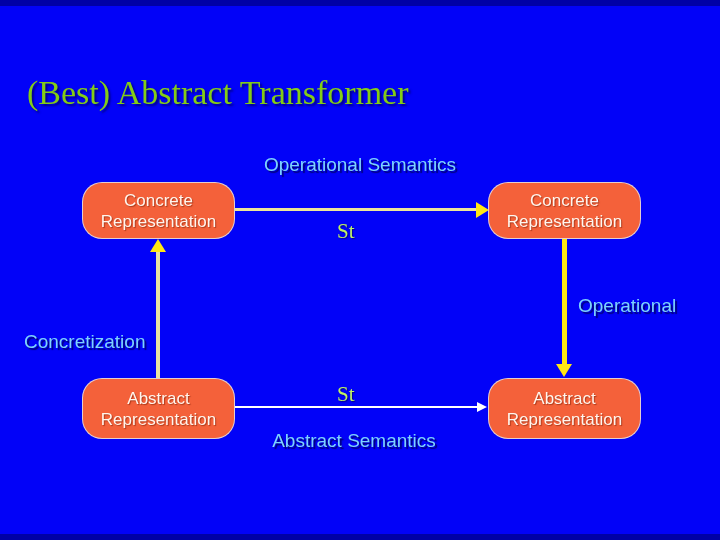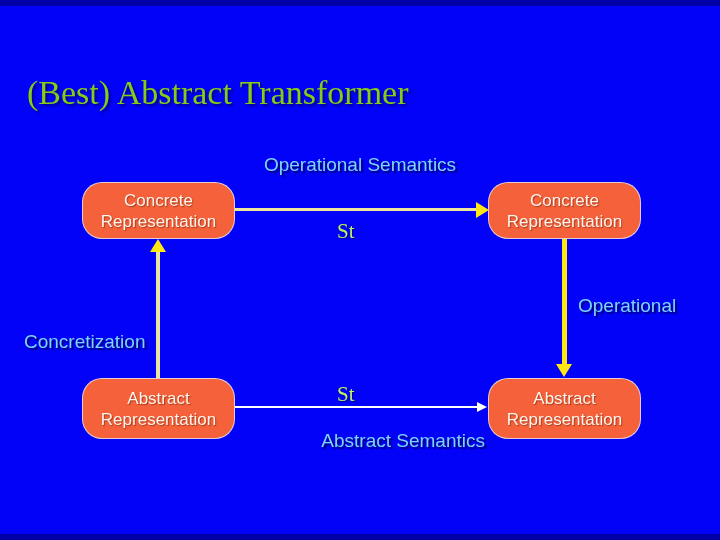--- a/index.html
+++ b/index.html
@@ -40,21 +40,21 @@
   .node-bottom-left  { left:82px;  top:378px; height:61px; }
   .node-bottom-right { left:488px; top:378px; height:61px; }
 
   .edge-label {
     position:absolute;
     color:#7dd3fc; font-size:19px;
     text-shadow:2px 2px 1px rgba(0,0,40,0.6);
     white-space:nowrap;
   }
   .label-operational { left:240px; top:154px; width:240px; text-align:center; }
-  .label-abstract-sem{ left:255px; top:430px; width:230px; text-align:right; }
+  .label-abstract-sem{ left:239px; top:430px; width:230px; text-align:center; }
   .label-concretization { left:24px;  top:295px;margin-top:36px; }
   .label-abstraction    { left:578px; top:295px; }
 
   .st-label {
     position:absolute;
     font-family:"Liberation Serif", serif;
     font-size:21px; color:#bef264;
     text-shadow:1px 1px 1px rgba(0,0,40,0.5);
   }
   .st-top    { left:337px; top:219px; }

